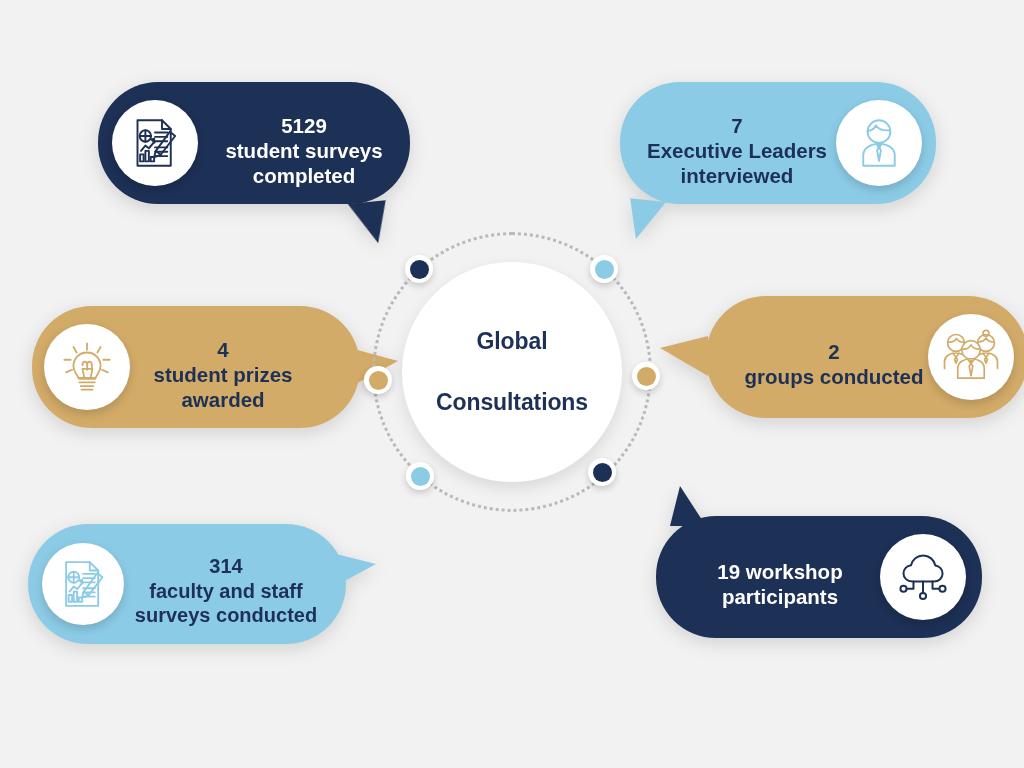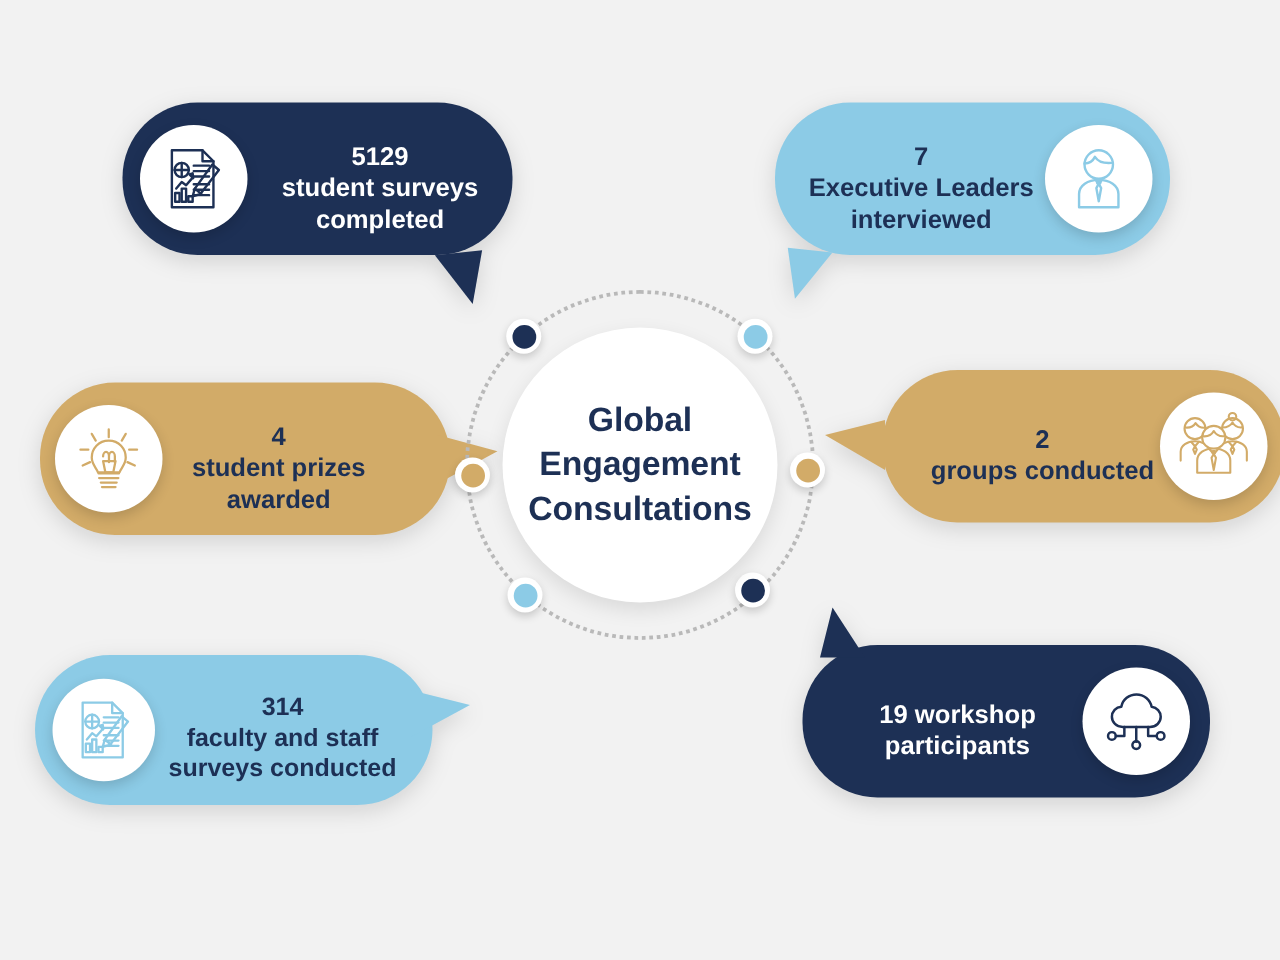--- a/index.html
+++ b/index.html
@@ -46,21 +46,21 @@
     width: 220px;
     height: 220px;
     border-radius: 50%;
     background: #ffffff;
     box-shadow: 0 6px 16px rgba(0,0,0,0.10);
     display: flex;
     align-items: center;
     justify-content: center;
   }
   .hub-title {
-    font-size: 27px;
+    font-size: 23px;
     font-weight: bold;
     color: #1d3055;
     text-align: center;
     line-height: 1.32;
     letter-spacing: -0.1px;
   }
 
   
   .ring-dot {
     position: absolute;
@@ -180,21 +180,21 @@
     left: 28px; top: 524px; width: 318px; height: 120px;
   }
   #b-faculty-surveys .tail {
     left: 300px; top: 28px;
     border-top: 12px solid transparent;
     border-bottom: 26px solid transparent;
     border-left: 48px solid #8ccbe6;
   }
 
   #b-workshop {
-    left: 642px; top: 516px; width: 326px; height: 122px;
+    left: 656px; top: 516px; width: 326px; height: 122px;
   }
   #b-workshop .tail {
     left: 14px; top: -30px;
     border-left: 10px solid transparent;
     border-right: 26px solid transparent;
     border-bottom: 40px solid #1d3055;
   }
 
   
   .m-86 { width: 86px; height: 86px; }
@@ -379,19 +379,19 @@
     <div class="ring-dot" style="left:34px; top:230px;">
       <i style="background:#8ccbe6"></i>
     </div>
     <div class="ring-dot" style="left:216px; top:226px;">
       <i style="background:#1d3055"></i>
     </div>
 
     <div class="hub-circle">
       <div class="hub-title">
         <span>Global</span><br>
-        <span>Engagement</span><br>
+        <br>
         <span>Consultations</span>
       </div>
     </div>
   </div>
 
 </div>
 
 </body></html>

